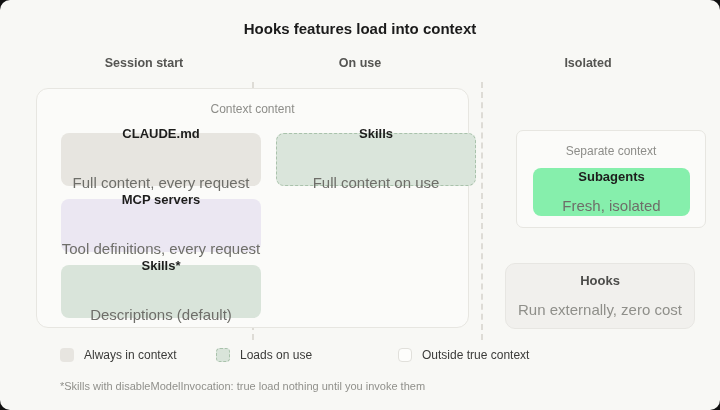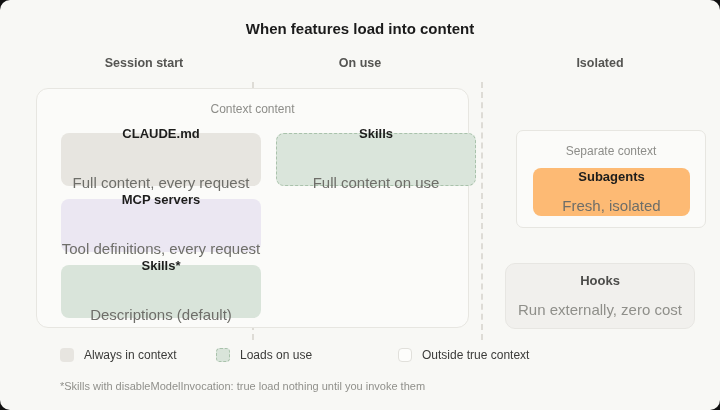--- a/index.html
+++ b/index.html
@@ -3,21 +3,21 @@
 <meta charset="utf-8">
 <style>
   html, body { margin:0; padding:0; background:#111; }
   .stage { position:relative; width:720px; height:410px; background:#f8f8f5;
            border-radius:10px; overflow:hidden;
            font-family:"Liberation Sans", sans-serif; }
   .title { position:absolute; top:20px; left:0; right:0; text-align:center;
            font-size:15px; font-weight:700; color:#1b1b1b; }
   .col-header { position:absolute; top:56px; transform:translateX(-50%);
                 font-size:12.5px; font-weight:700; color:#555552; }
-  .col-1 { left:144px; } .col-2 { left:360px; } .col-3 { left:600px; }
+  .col-1 { left:144px; } .col-2 { left:360px; } .col-3 { left:588px; }
   .vsep { position:absolute; top:82px; height:258px; width:0;
           border-left:2px dashed #dedcd6; z-index:1; }
   .vsep-a { left:252px; } .vsep-b { left:481px; }
   .panel { position:absolute; background:#fbfbf9; border:1px solid #e7e6e1;
            border-radius:12px; z-index:2; box-sizing:border-box; }
   .panel-label { position:absolute; top:13px; left:0; right:0; text-align:center;
                  font-size:12px; color:#8d8d89; }
   .ctx-window { left:36px; top:88px; width:433px; height:240px; }
   .sep-ctx { left:516px; top:130px; width:190px; height:98px;border-radius:7px; }
   .card { position:absolute; box-sizing:border-box; border-radius:8px;
@@ -47,21 +47,21 @@
   .swatch-outside { background:#fdfdfb; border:1px solid #e1e0db; }
   .legend-label { font-size:12px; color:#3b3b39; }
   .footnote { position:absolute; left:60px; top:380px; font-size:11px;
               color:#90908b; }
 </style>
 </head>
 <body>
 
 <div class="stage">
 
-  <div class="title">When features load into content</div>
+  <div class="title">Hooks features load into context</div>
 
   <div class="col-header col-1">Session start</div>
   <div class="col-header col-2">On use</div>
   <div class="col-header col-3">Isolated</div>
 
   <div class="vsep vsep-a"></div>
   <div class="vsep vsep-b"></div>
 
   <div class="panel ctx-window">
     <div class="panel-label">Context content</div>
@@ -82,21 +82,21 @@
     </div>
 
     <div class="card ctx-card card-skills-default" style="background: rgb(217, 228, 218);">
       <div class="card-title">Skills*</div>
       <div class="card-sub">Descriptions (default)</div>
     </div>
   </div>
 
   <div class="panel sep-ctx">
     <div class="panel-label">Separate context</div>
-    <div class="card card-subagents" style="background: #fdba74;">
+    <div class="card card-subagents" style="background: #86efac;">
       <div class="card-title">Subagents</div>
       <div class="card-sub">Fresh, isolated</div>
     </div>
   </div>
 
   <div class="hooks">
     <div class="card-title">Hooks</div>
     <div class="card-sub">Run externally, zero cost</div>
   </div>
 

